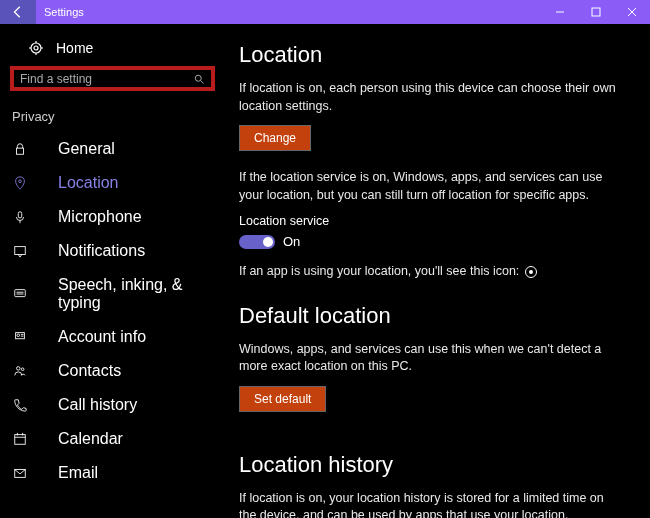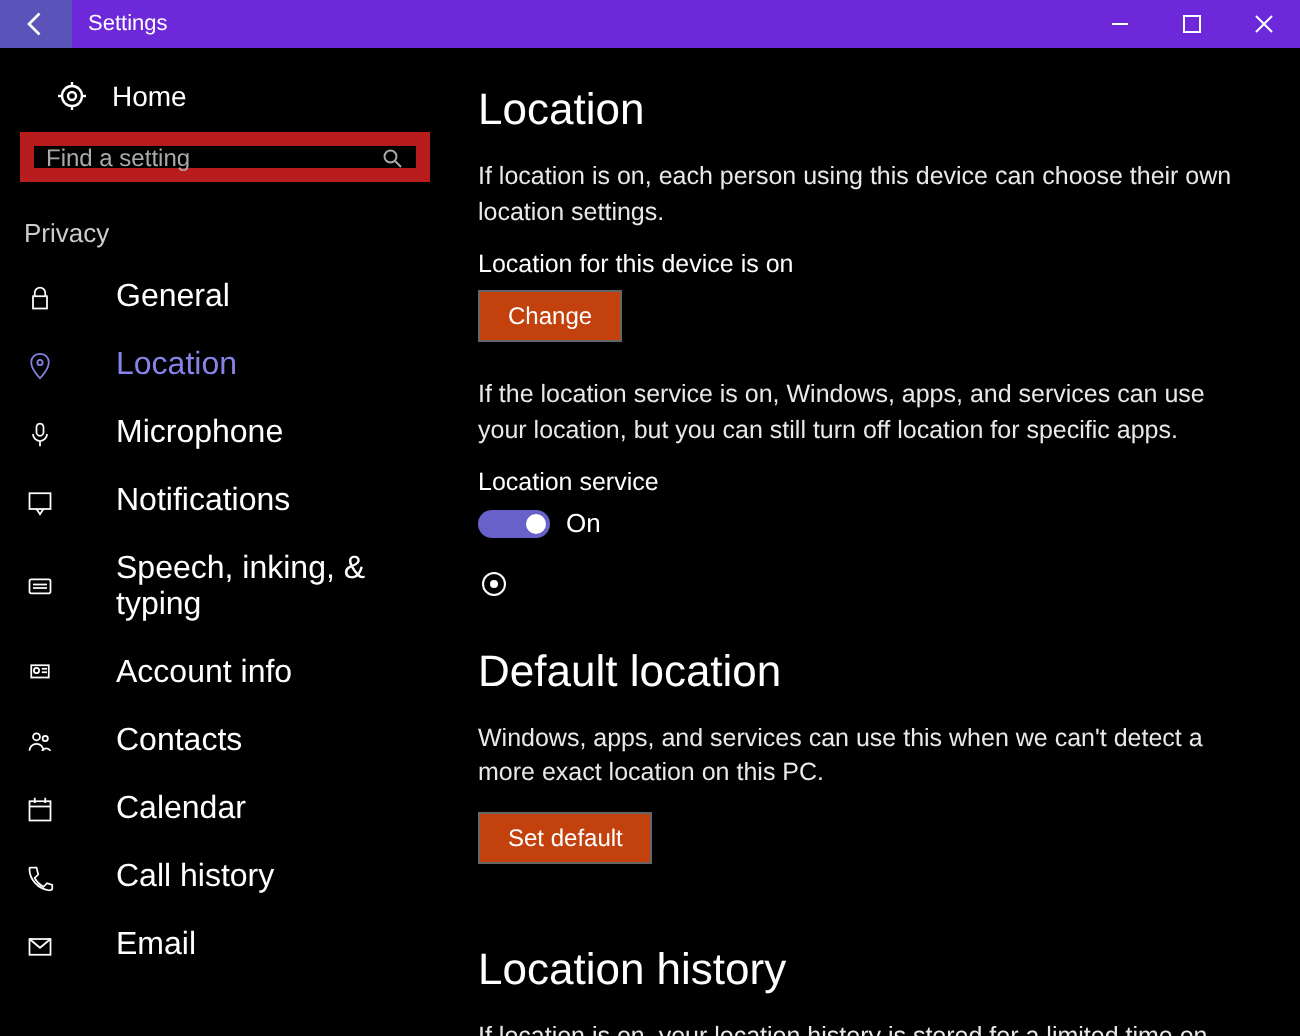--- a/index.html
+++ b/index.html
@@ -7,21 +7,21 @@
     width: 650px;
     height: 518px;
     background: #000;
     color: #fff;
     font-family: "Segoe UI", Arial, sans-serif;
     font-size: 13px;
     overflow: hidden;
   }
   .titlebar {
     height: 24px;
-    background: #6d28d9;
+    background: #8b5cf6;
     display: flex;
     align-items: center;
     color: #fff;
     font-size: 11px;
   }
   .back-btn {
     width: 36px;
     height: 24px;
     display: flex;
     align-items: center;
@@ -41,21 +41,21 @@
   .sidebar { width: 225px; padding: 8px 0 0 0; }
   .home-row {
     display: flex;
     align-items: center;
     padding: 8px 12px 10px 28px;
     gap: 12px;
     font-size: 14px;
   }
   .search-wrap { padding: 0 10px 14px 10px; }
   .search-box {
-    border: 7px solid #b91c1c;
+    border: 4px solid #b91c1c;
     height: 25px;
     display: flex;
     align-items: center;
     padding: 0 6px;
     color: #aaa;
     font-size: 12px;
     justify-content: space-between;
   }
   .category-label {
     padding: 4px 12px 8px 12px;
@@ -273,59 +273,59 @@
             <circle cx="6" cy="5" r="2" stroke="#fff" fill="none"></circle>
             <circle cx="11" cy="6" r="1.5" stroke="#fff" fill="none"></circle>
             <path d="M2 13 a4 4 0 0 1 8 0 M9 13 a3 3 0 0 1 5 0" stroke="#fff" fill="none"></path>
           </svg>
         </span>
       <span>Contacts</span>
     </div>
     <div class="nav-item">
       <span class="nav-icon">
           <svg width="14" height="14" viewBox="0 0 16 16">
+            <path d="M3 2 L6 2 L7 6 L5 8 C6 10 8 12 10 13 L12 11 L15 12 L15 14 C15 15 14 15 13 15 C7 14 2 9 2 3 C2 2 2 2 3 2 Z" stroke="#fff" fill="none"></path>
+          </svg>
+        </span>
+      <span>Call history</span>
+    </div>
+    <div class="nav-item">
+      <span class="nav-icon">
+          <svg width="14" height="14" viewBox="0 0 16 16">
             <rect x="2" y="3" width="12" height="11" stroke="#fff" fill="none"></rect>
             <line x1="2" y1="6" x2="14" y2="6" stroke="#fff"></line>
             <line x1="5" y1="1" x2="5" y2="4" stroke="#fff"></line>
             <line x1="11" y1="1" x2="11" y2="4" stroke="#fff"></line>
           </svg>
         </span>
       <span>Calendar</span>
     </div>
     <div class="nav-item">
       <span class="nav-icon">
           <svg width="14" height="14" viewBox="0 0 16 16">
-            <path d="M3 2 L6 2 L7 6 L5 8 C6 10 8 12 10 13 L12 11 L15 12 L15 14 C15 15 14 15 13 15 C7 14 2 9 2 3 C2 2 2 2 3 2 Z" stroke="#fff" fill="none"></path>
-          </svg>
-        </span>
-      <span>Call history</span>
-    </div>
-    <div class="nav-item">
-      <span class="nav-icon">
-          <svg width="14" height="14" viewBox="0 0 16 16">
             <rect x="2" y="4" width="12" height="9" stroke="#fff" fill="none"></rect>
             <path d="M2 4 L8 9 L14 4" stroke="#fff" fill="none"></path>
           </svg>
         </span>
       <span>Email</span>
     </div>
   </div>
 
   <div class="content">
     <h2 class="section">Location</h2>
     <p class="body-text">If location is on, each person using this device can choose their own location settings.</p>
-    <p class="subhead">Location for this device is on</p>
     <div class="btn">Change</div>
     <p class="body-text">If the location service is on, Windows, apps, and services can use your location, but you can still turn off location for specific apps.</p>
     <p class="subhead">Location service</p>
     <div class="toggle">
       <div class="toggle-sw"></div>
       <span>On</span>
     </div>
     <p class="body-text">
+      <span>If an app is using your location, you'll see this icon:</span>
       <span class="loc-icon-inline"></span>
     </p>
 
     <h2 class="section sub">Default location</h2>
     <p class="body-text">Windows, apps, and services can use this when we can't detect a more exact location on this PC.</p>
     <div class="btn">Set default</div>
 
     <h2 class="section sub">Location history</h2>
     <p class="body-text">If location is on, your location history is stored for a limited time on the device, and can be used by apps that use your location.</p>
   </div>

